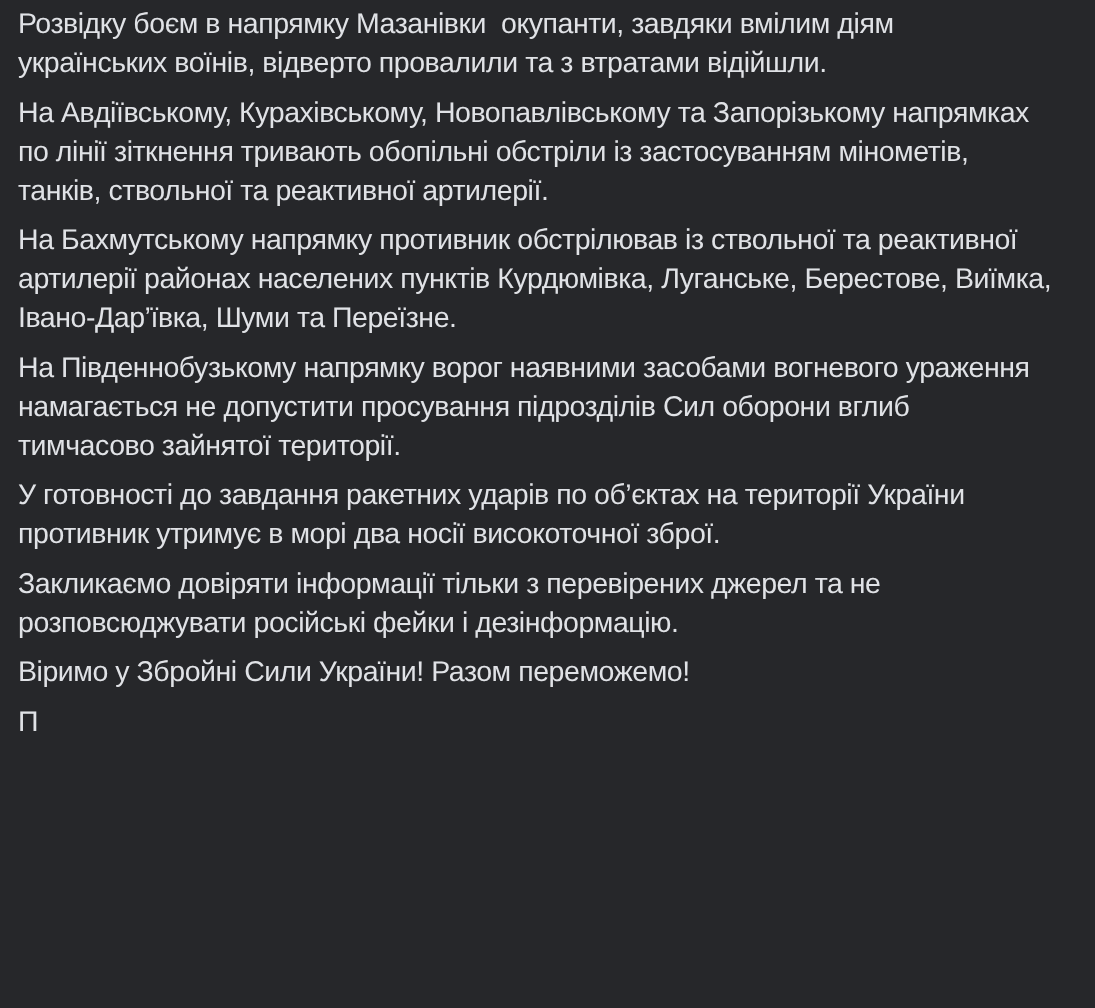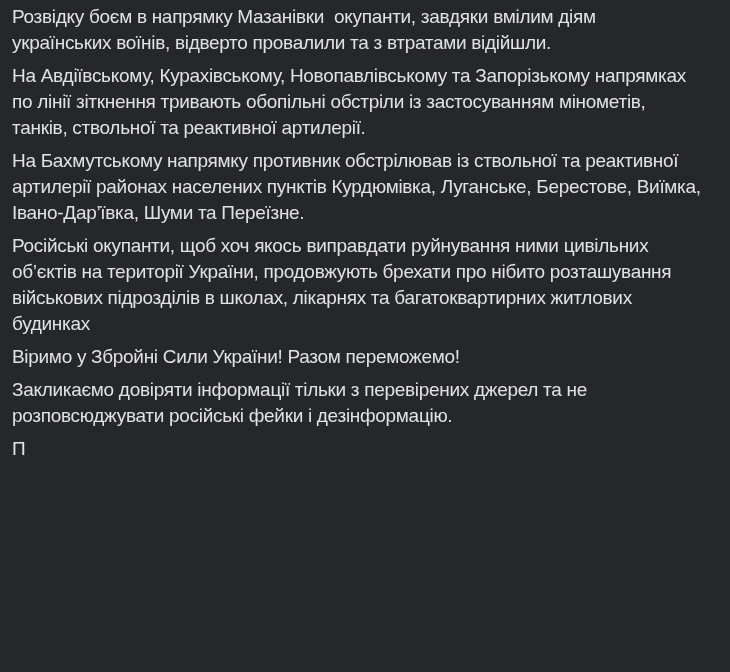--- a/index.html
+++ b/index.html
@@ -35,21 +35,22 @@
 
 <div class="post">
   <p>Розвідку боєм в напрямку Мазанівки  окупанти, завдяки вмілим діям
 українських воїнів, відверто провалили та з втратами відійшли.</p>
   <p>На Авдіївському, Курахівському, Новопавлівському та Запорізькому напрямках
 по лінії зіткнення тривають обопільні обстріли із застосуванням мінометів,
 танків, ствольної та реактивної артилерії.</p>
   <p>На Бахмутському напрямку противник обстрілював із ствольної та реактивної
 артилерії районах населених пунктів Курдюмівка, Луганське, Берестове, Виїмка,
 Івано-Дар’ївка, Шуми та Переїзне.</p>
-  <p>Російські окупанти, щоб хоч якось виправдати руйнування ними цивільних
-об’єктів на території України, продовжують брехати про нібито розташування
-військових підрозділів в школах, лікарнях та багатоквартирних житлових
-будинках</p>
-  <p>Віримо у Збройні Сили України! Разом переможемо!</p>
+  <p>На Південнобузькому напрямку ворог наявними засобами вогневого ураження
+намагається не допустити просування підрозділів Сил оборони вглиб
+тимчасово зайнятої території.</p>
+  <p>У готовності до завдання ракетних ударів по об’єктах на території України
+противник утримує в морі два носії високоточної зброї.</p>
   <p>Закликаємо довіряти інформації тільки з перевірених джерел та не
 розповсюджувати російські фейки і дезінформацію.</p>
+  <p>Віримо у Збройні Сили України! Разом переможемо!</p>
   <p>П</p>
 </div>
 
 </body></html>

